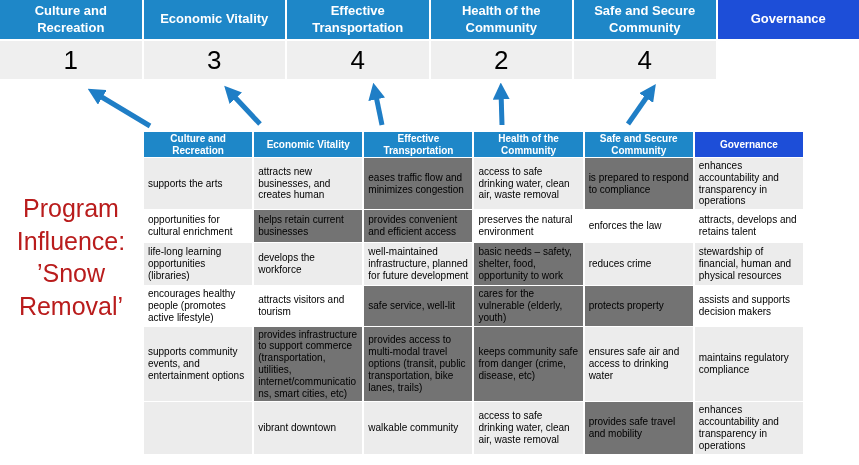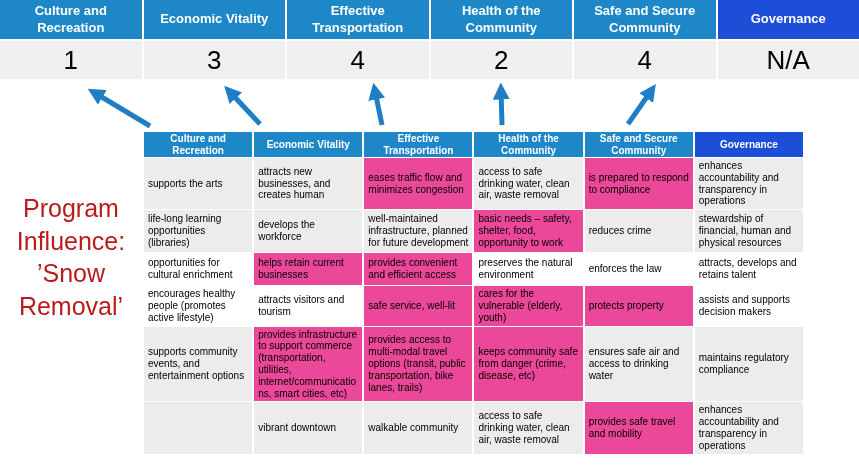--- a/index.html
+++ b/index.html
@@ -37,21 +37,21 @@
     vertical-align:middle;padding:1px 2px;height:20px;
   }
   table.matrix td{
     font-size:10px;line-height:1.18;vertical-align:middle;
     padding:2px 4px;word-wrap:break-word;
   }
   .v-blue{background:#1E87C8;}
   .v-green{background:#1d4ed8;}
   td.band0{background:#ECECEC;}
   td.band1{background:#FFFFFF;}
-  td.hl{background:#ec4899;}
+  td.hl{background:#737373;}
 </style>
 </head>
 <body>
 
 <div class="slide">
 
   <div class="scoreboard">
     <div class="sb-grid sb-head">
         <div class="cell v-blue">Culture and Recreation</div>
         <div class="cell v-blue">Economic Vitality</div>
@@ -59,21 +59,20 @@
         <div class="cell v-blue">Health of the Community</div>
         <div class="cell v-blue">Safe and Secure Community</div>
         <div class="cell v-green">Governance</div>
       </div>
     <div class="sb-grid sb-score">
         <div class="cell">1</div>
         <div class="cell">3</div>
         <div class="cell">4</div>
         <div class="cell">2</div>
         <div class="cell">4</div>
-        <div class="cell">N/A</div>
       </div>
   </div>
 
   <svg class="arrows" viewBox="0 0 859 54" width="859" height="54">
     <defs>
       <marker id="ah" viewBox="0 0 10 10" refX="5" refY="5" markerWidth="3.4" markerHeight="3.4" orient="auto-start-reverse">
         <path d="M0,0 L10,5 L0,10 z" fill="#1F7EC6"></path>
       </marker>
     </defs>
     <line x1="150" y1="48" x2="95" y2="15" stroke="#1F7EC6" stroke-width="5" marker-end="url(#ah)"></line>
@@ -99,35 +98,35 @@
         </thead>
       <tbody>
           <tr style="height: 40px;">
             <td class="band0">supports the arts</td>
             <td class="band0">attracts new businesses, and creates human</td>
             <td class="hl">eases traffic flow and minimizes congestion</td>
             <td class="band0">access to safe drinking water, clean air, waste removal</td>
             <td class="hl">is prepared to respond to compliance</td>
             <td class="band0">enhances accountability and transparency in operations</td>
           </tr>
+          <tr style="height: 32px;">
+            <td class="band1">opportunities for cultural enrichment</td>
+            <td class="hl">helps retain current businesses</td>
+            <td class="hl">provides convenient and efficient access</td>
+            <td class="band1">preserves the natural environment</td>
+            <td class="band1">enforces the law</td>
+            <td class="band1">attracts, develops and retains talent</td>
+          </tr>
           <tr style="height: 42px;">
             <td class="band0">life-long learning opportunities (libraries)</td>
             <td class="band0">develops the workforce</td>
             <td class="band0">well-maintained infrastructure, planned for future development</td>
             <td class="hl">basic needs – safety, shelter, food, opportunity to work</td>
             <td class="band0">reduces crime</td>
             <td class="band0">stewardship of financial, human and physical resources</td>
-          </tr>
-          <tr style="height: 32px;">
-            <td class="band1">opportunities for cultural enrichment</td>
-            <td class="hl">helps retain current businesses</td>
-            <td class="hl">provides convenient and efficient access</td>
-            <td class="band1">preserves the natural environment</td>
-            <td class="band1">enforces the law</td>
-            <td class="band1">attracts, develops and retains talent</td>
           </tr>
           <tr style="height: 32px;">
             <td class="band1">encourages healthy people (promotes active lifestyle)</td>
             <td class="band1">attracts visitors and tourism</td>
             <td class="hl">safe service, well-lit</td>
             <td class="hl">cares for the vulnerable (elderly, youth)</td>
             <td class="hl">protects property</td>
             <td class="band1">assists and supports decision makers</td>
           </tr>
           <tr style="height: 64px;">

